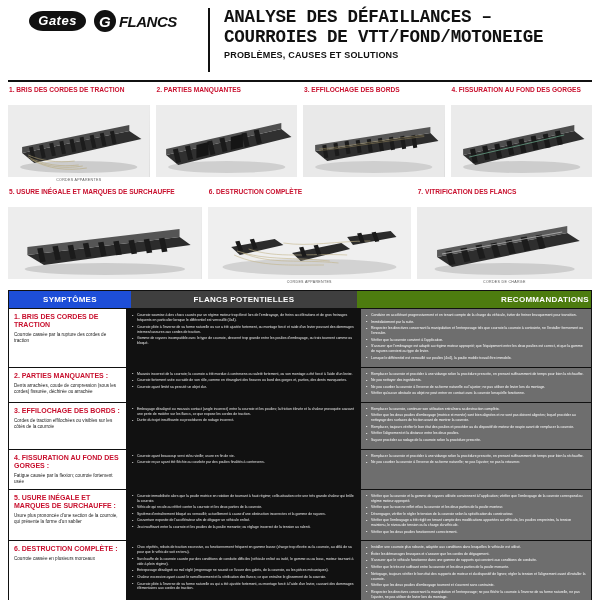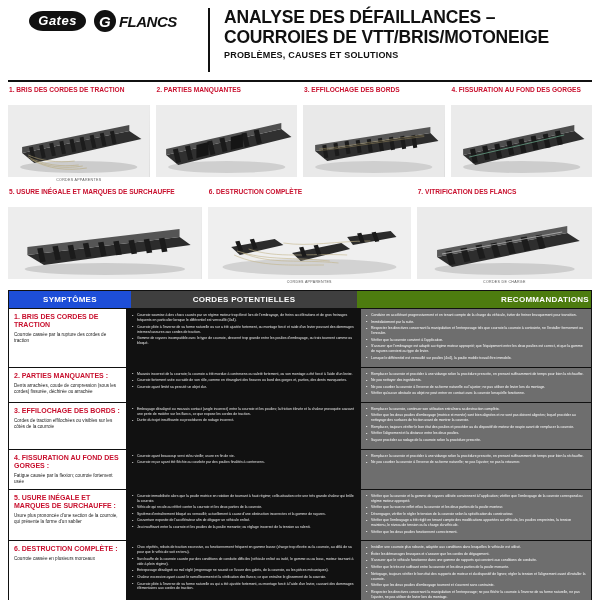--- a/index.html
+++ b/index.html
@@ -24,21 +24,21 @@
     display:flex;align-items:center;gap:3px;
   }
   .gforce .gcirc{
     width:22px;height:22px;border-radius:50%;background:#111;color:#fff;
     display:flex;align-items:center;justify-content:center;font-weight:bold;font-style:italic;font-size:15px;
   }
   .gforce .gtext{font-weight:bold;font-style:italic;font-size:15px;letter-spacing:-0.5px;color:#111;}
   .divider-v{width:2px;align-self:stretch;background:#111;margin:2px 4px 2px 0;}
   .titles{flex:1;padding-top:2px;}
   .titles h1{
-    margin:0;font-size:17.5px;line-height:1.12;font-weight:bold;letter-spacing:-0.2px;color:#111;
+    margin:0;font-size:17.5px;line-height:1.12;font-weight:bold;letter-spacing:-0.2px;color:#111;font-family:Liberation Mono, monospace;
   }
   .titles h2{
     margin:3px 0 14px 0;font-size:9px;font-weight:bold;letter-spacing:0.2px;color:#111;
   }
 
   .rule{height:2px;background:#111;margin:6px 0 4px 0;}
 
   
   .grid-row{display:flex;gap:6px;}
   .cell{flex:1;display:flex;flex-direction:column;}
@@ -78,21 +78,21 @@
       <span class="gates-logo">Gates</span>
       <span class="gforce">
         <span class="gcirc">G</span>
         <span class="gtext">FLANCS</span>
       </span>
     </div>
     <div class="divider-v"></div>
     <div class="titles">
       <h1>
         <span>ANALYSE DES DÉFAILLANCES –</span><br>
-        <span>COURROIES DE VTT/BRIS/MOTONEIGE</span>
+        <span>COURROIES DE VTT/FOND/MOTONEIGE</span>
       </h1>
       <h2>PROBLÈMES, CAUSES ET SOLUTIONS</h2>
     </div>
   </div>
 
   <div class="rule"></div>
 
   <div class="grid-row">
 
     <div class="cell">
@@ -306,21 +306,21 @@
       </div>
       <div class="caption">CORDES DE CHARGE</div>
     </div>
 
   </div>
 
   <div class="tablewrap">
 
     <div class="thead">
       <div class="th c1">SYMPTÔMES</div>
-      <div class="th c2">CORDES POTENTIELLES</div>
+      <div class="th c2">FLANCS POTENTIELLES</div>
       <div class="th c3">RECOMMANDATIONS</div>
     </div>
 
     <div class="trow">
       <div class="c1cell">
         <div class="num">
           <span>1.</span>
           <span>BRIS DES CORDES DE TRACTION</span>
         </div>
         <div class="sub">Courroie cassée par la rupture des cordes de traction</div>

